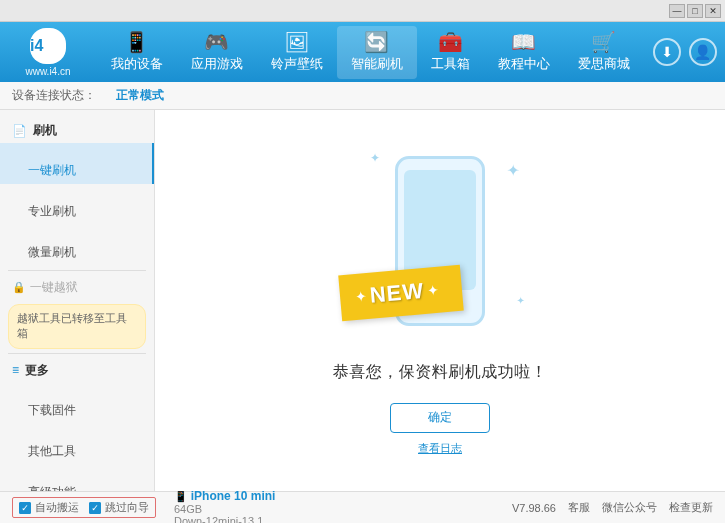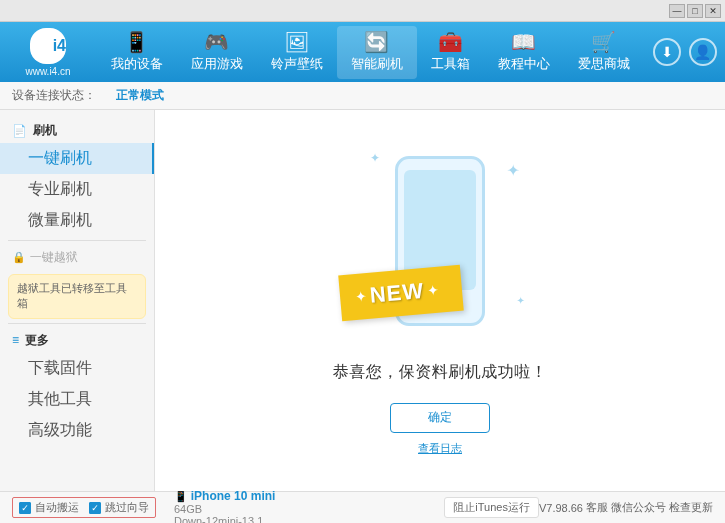--- a/index.html
+++ b/index.html
@@ -48,21 +48,21 @@
       width: 80px;
       color: white;
     }
     .logo-icon {
       width: 36px;
       height: 36px;
       background: white;
       border-radius: 16px;
       display: flex;
       align-items: center;
-      justify-content: flex-end;
+      justify-content: flex-start;
       color: #1a8fd1;
       font-weight: bold;
       font-size: 16px;
     }
     .logo-text {
       font-size: 10px;
       color: rgba(255,255,255,0.9);
       margin-top: 2px;
     }
     .nav-items {
@@ -152,22 +152,22 @@
       padding: 4px 12px;
       font-size: 12px;
       color: #333;
       font-weight: bold;
     }
     .sidebar-section-icon {
       margin-right: 6px;
       color: #1a8fd1;
     }
     .sidebar-item {
-      padding: 5px 12px 5px 28px;
-      font-size: 16px;
+      padding: 19px 12px 5px 28px;
+      font-size: 12px;
       color: #555;
       cursor: pointer;
     }
     .sidebar-item.active {
       background: #d6eaf8;
       color: #1a8fd1;
       border-right: 2px solid #1a8fd1;
     }
     .sidebar-divider {
       height: 1px;
@@ -183,21 +183,21 @@
     }
     .sidebar-locked-icon {
       margin-right: 4px;
       font-size: 11px;
     }
     .sidebar-notice {
       margin: 4px 8px;
       padding: 6px 8px;
       background: #fff3cd;
       border: 1px solid #ffeaa7;
-      border-radius: 6px;
+      border-radius: 11px;
       font-size: 11px;
       color: #666;
       line-height: 1.4;
     }
 
     
     .content {
       flex: 1;
       display: flex;
       flex-direction: column;
@@ -337,21 +337,21 @@
       font-weight: bold;
       font-size: 12px;
     }
     .device-detail {
       color: #888;
       font-size: 11px;
     }
     .footer-right {
       display: flex;
       align-items: center;
-      gap: 3px;
+      gap: 12px;
       color: #666;
       font-size: 11px;
     }
     .footer-stop-btn {
       padding: 2px 8px;
       border: 1px solid #ddd;
       border-radius: 3px;
       background: white;
       cursor: pointer;
       font-size: 11px;
@@ -512,22 +512,19 @@
     </div>
     <div class="footer-device">
       <span>📱 </span>
       <span class="device-name">iPhone 10 mini</span>
       <br>
       <span class="device-detail">64GB</span>
       <br>
       <span class="device-detail">Down-12mini-13,1</span>
     </div>
   </div>
-  <div style="display:flex; align-items:center; gap:4px; margin-right:auto;">
-    <button class="footer-stop-btn">阻止iTunes运行</button>
-  </div>
   <div class="footer-right">
     <span>V7.98.66</span>
     <span class="footer-link">客服</span>
     <span class="footer-link">微信公众号</span>
     <span class="footer-link">检查更新</span>
   </div>
 </div>
 
 </body></html>

